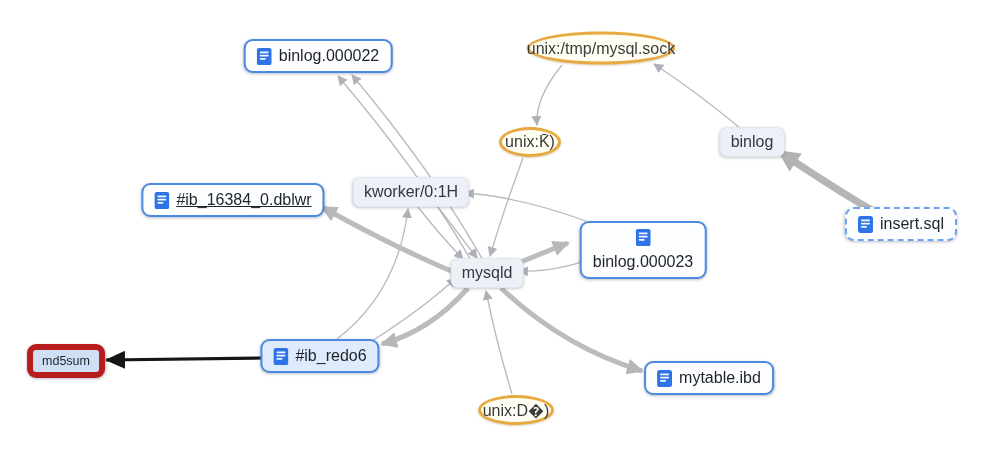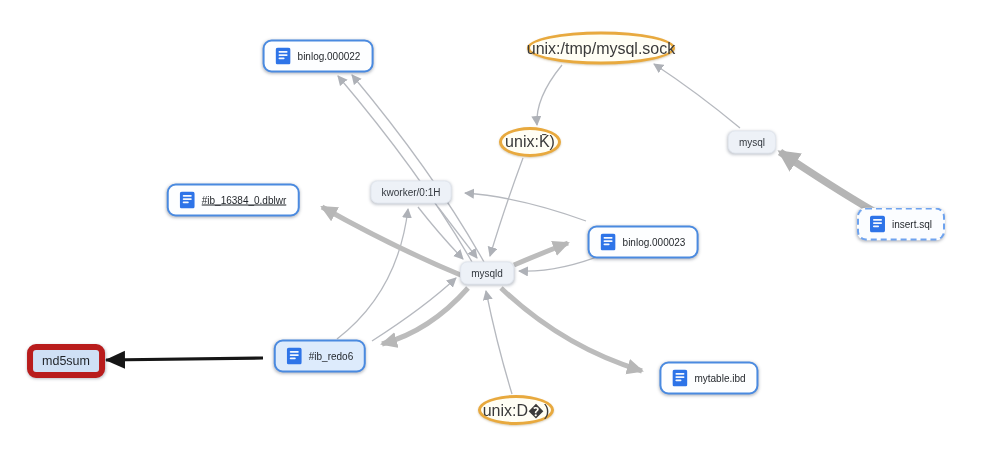--- a/index.html
+++ b/index.html
@@ -9,21 +9,21 @@
   }
   svg.edges{position:absolute;left:0;top:0;width:1000px;height:466px;}
   .edge{fill:none;}
   .edge.thin{stroke:#b6b9bf;stroke-width:1.3;}
   .edge.thick{stroke:#bcbcbc;stroke-width:5;}
   .edge.xthick{stroke:#b5b5b5;stroke-width:7.5;}
   .edge.black{stroke:#161616;stroke-width:3.2;}
   .node{
     position:absolute;transform:translate(-50%,-50%);
     display:flex;align-items:center;gap:7px;white-space:nowrap;
-    font-size:10px;color:#1f2328;
+    font-size:16px;color:#1f2328;
     padding:6px 11px;border-radius:9px;
     box-shadow:0 1px 3px rgba(60,70,90,.35);
     box-sizing:border-box;cursor:pointer;
   }
   .node.file{background:#fdfeff;border:2px solid #4a8ae0;}
   .node.file-tinted{background:#ddebfc;border:2px solid #4a8ae0;}
   .node.file-dashed{background:#fbfdff;border:2px dashed #6ea3ef;}
   .node.process{background:#edf1f7;border:1px solid #e2e7ef;border-radius:7px;
     padding:5px 10px;color:#33383f;box-shadow:0 1px 3px rgba(90,100,120,.35);}
   .node.process-highlight{background:#cfe0f5;border:6px solid #b91c1c;
@@ -84,37 +84,37 @@
       </span>
       <span class="lbl">binlog.000022</span>
     </div>
     <div class="node socket" style="left: 601px; top: 48px; width: 148px; height: 33px;">
       <span class="lbl">unix:/tmp/mysql.sock</span>
     </div>
     <div class="node socket" style="left: 530px; top: 142px; width: 62px; height: 30px;">
       <span class="lbl">unix:K̄)</span>
     </div>
     <div class="node process" style="left: 752px; top: 142px;">
-      <span class="lbl">mysql</span>
+      <span class="lbl">binlog</span>
     </div>
     <div class="node process" style="left: 411px; top: 192px;">
       <span class="lbl">kworker/0:1H</span>
     </div>
     <div class="node file" style="left: 233px; top: 200px; text-decoration: underline;">
       <span class="ficon">
         <svg width="15" height="17" viewBox="0 0 15 17" xmlns="http://www.w3.org/2000/svg">
           <rect width="15" height="17" rx="2.6" fill="#2e74e8"></rect>
           <rect x="3" y="3.6" width="9" height="1.7" rx="0.8" fill="#ffffff" opacity="0.95"></rect>
           <rect x="3" y="6.8" width="9" height="1.7" rx="0.8" fill="#ffffff" opacity="0.95"></rect>
           <rect x="3" y="10" width="6" height="1.7" rx="0.8" fill="#ffffff" opacity="0.95"></rect>
         </svg>
       </span>
       <span class="lbl">#ib_16384_0.dblwr</span>
     </div>
-    <div class="node file" style="left: 643px; top: 242px;">
+    <div class="node file" style="left: 643px; top: 250px; flex-direction: column;">
       <span class="ficon">
         <svg width="15" height="17" viewBox="0 0 15 17" xmlns="http://www.w3.org/2000/svg">
           <rect width="15" height="17" rx="2.6" fill="#2e74e8"></rect>
           <rect x="3" y="3.6" width="9" height="1.7" rx="0.8" fill="#ffffff" opacity="0.95"></rect>
           <rect x="3" y="6.8" width="9" height="1.7" rx="0.8" fill="#ffffff" opacity="0.95"></rect>
           <rect x="3" y="10" width="6" height="1.7" rx="0.8" fill="#ffffff" opacity="0.95"></rect>
         </svg>
       </span>
       <span class="lbl">binlog.000023</span>
     </div>

